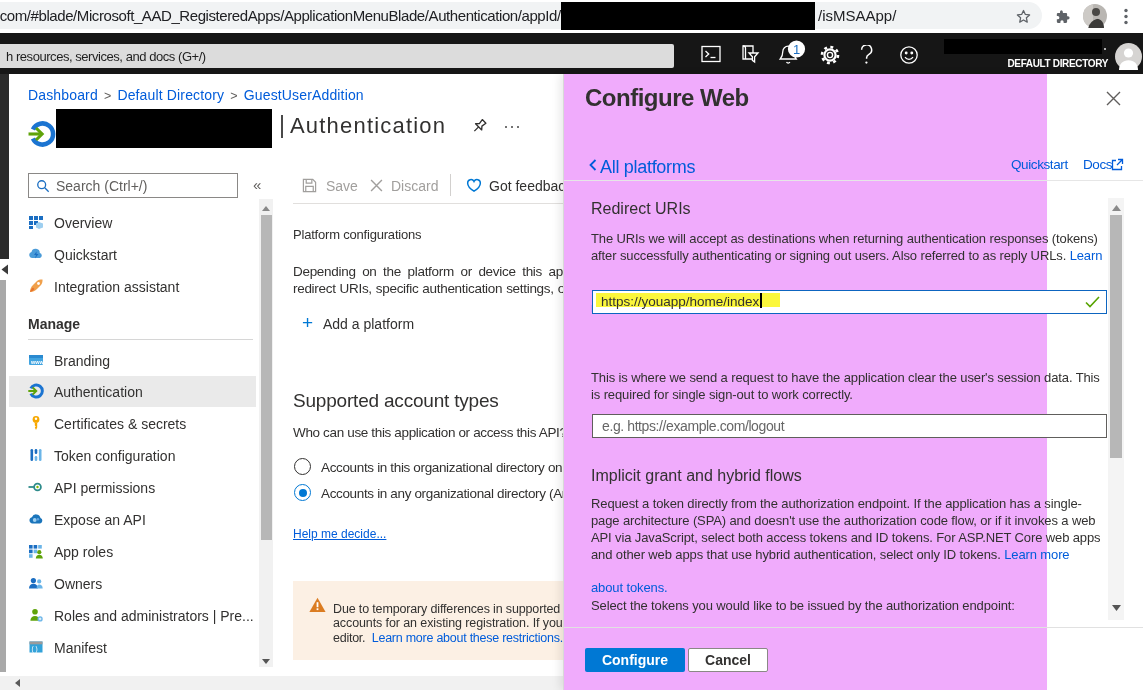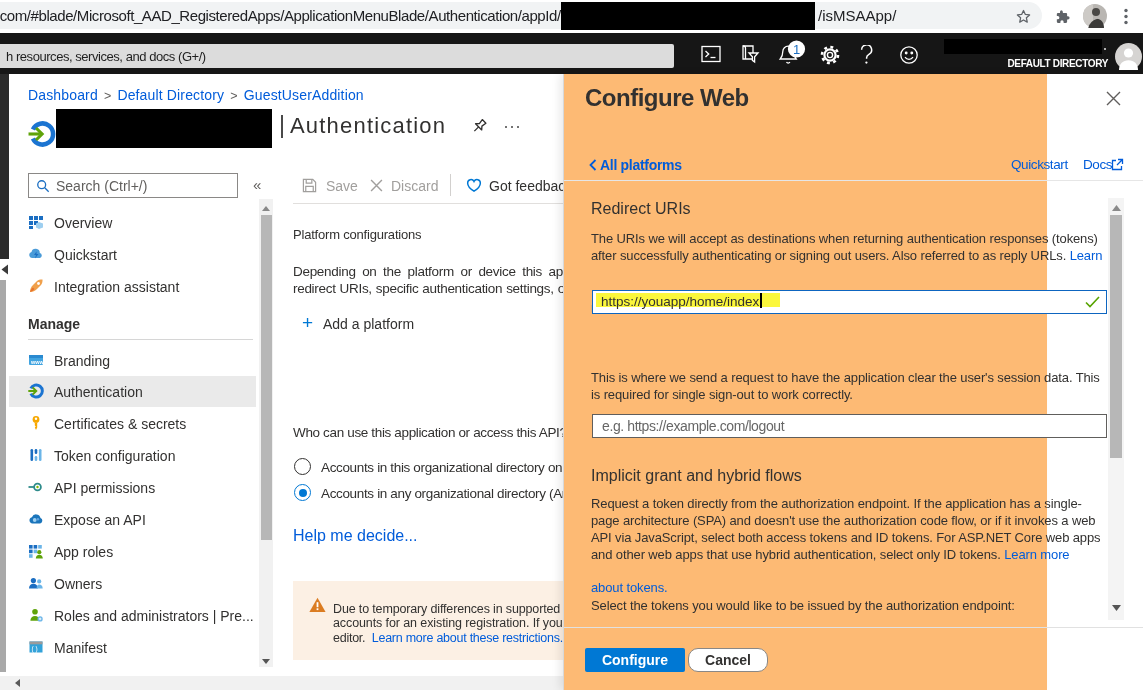--- a/index.html
+++ b/index.html
@@ -284,48 +284,49 @@
       </svg>
   <div class="abs nw" style="left:211px;top:104px;font-size:14px;color:#323130;">Got feedback?</div>
   <div class="abs" style="left:15px;top:129px;width:270px;height:1px;background:#e1dfdd;"></div>
 
   <div class="abs nw" style="left:15px;top:153px;font-size:13px;letter-spacing:-0.2px;color:#323130;font-weight:400;">Platform configurations</div>
   <div class="abs nw" style="left:15px;top:190px;font-size:13.5px;color:#323130;letter-spacing:-0.3px;word-spacing:3.1px;">Depending on the platform or device this application is targeting, additional</div>
   <div class="abs nw" style="left:15px;top:207px;font-size:13.5px;color:#323130;letter-spacing:-0.3px;word-spacing:0.5px;">redirect URIs, specific authentication settings, or fields specific to the platform.</div>
   <div class="abs nw" style="left:24px;top:238px;font-size:19px;color:#0078d4;font-weight:400;">+</div>
   <div class="abs nw" style="left:45px;top:242px;font-size:14px;color:#323130;">Add a platform</div>
 
+  <div class="abs nw" style="left:15px;top:316px;font-size:19px;letter-spacing:-0.2px;color:#323130;font-weight:400;">Supported account types</div>
   <div class="abs nw" style="left:15px;top:351px;font-size:13.5px;letter-spacing:-0.35px;color:#323130;">Who can use this application or access this API?</div>
   <div class="abs" style="left:16px;top:384px;width:17px;height:17px;border:1.6px solid #323130;border-radius:50%;background:#fff;"></div>
   <div class="abs nw" style="left:43px;top:386px;font-size:13.5px;letter-spacing:-0.35px;color:#323130;">Accounts in this organizational directory only (Default Directory only - Single tenant)</div>
   <div class="abs" style="left:16px;top:410px;width:17px;height:17px;border:1.6px solid #0078d4;border-radius:50%;background:#fff;"></div>
   <div class="abs" style="left:20.5px;top:414.5px;width:8px;height:8px;border-radius:50%;background:#0078d4;"></div>
   <div class="abs nw" style="left:43px;top:412px;font-size:13.5px;letter-spacing:-0.35px;color:#323130;">Accounts in any organizational directory (Any Azure AD directory - Multitenant)</div>
-  <div class="abs nw" style="left:15px;top:453px;font-size:16px;color:#015cda;">Help me decide...</div>
+  <div class="abs nw" style="left:15px;top:453px;font-size:12px;color:#015cda;text-decoration:underline;">Help me decide...</div>
 
   <div class="abs" style="left:15px;top:507px;width:548px;height:79px;background:#fcf0e4;"></div>
   <svg class="abs" style="left:31px;top:523px;" width="17" height="16" viewBox="0 0 17 16">
         <path d="M8.5 0.8L16.6 15H0.4z" fill="#db7c21"></path>
         <rect x="7.6" y="5.2" width="1.8" height="5" fill="#fff"></rect>
         <rect x="7.6" y="11.3" width="1.8" height="1.8" fill="#fff"></rect>
       </svg>
   <div class="abs nw" style="left:55px;top:527.5px;font-size:12.5px;letter-spacing:-0.15px;color:#323130;">Due to temporary differences in supported account types, we are preventing</div>
   <div class="abs nw" style="left:55px;top:542px;font-size:12.5px;letter-spacing:-0.1px;color:#323130;">accounts for an existing registration. If you need to change this setting, use</div>
   <div class="abs nw" style="left:55px;top:556.5px;font-size:12.5px;letter-spacing:-0.25px;color:#323130;">editor.&nbsp; <span class="link">Learn more about these restrictions.</span></div>
 </div>
 
-<div class="abs" style="left:563px;top:74px;width:484px;height:616px;background:#fdba74;border-left:1px solid #d8d8d8;box-shadow:-4px 0 8px rgba(0,0,0,0.08);">
+<div class="abs" style="left:563px;top:74px;width:484px;height:616px;background:#f0abfc;border-left:1px solid #d8d8d8;box-shadow:-4px 0 8px rgba(0,0,0,0.08);">
   <div class="abs nw" style="left:21px;top:10px;font-size:24px;letter-spacing:-0.5px;font-weight:600;color:#323130;">Configure Web</div>
   <svg class="abs" style="left:542px;top:17px;" width="15" height="15" viewBox="0 0 15 15" stroke="#605e5c" stroke-width="1.4">
         <path d="M1 1l13 13M14 1L1 14"></path>
       </svg>
   <svg class="abs" style="left:25px;top:85px;" width="8" height="12" viewBox="0 0 8 12" fill="none" stroke="#015cda" stroke-width="1.8">
         <path d="M6.5 1L1.5 6l5 5"></path>
       </svg>
-  <div class="abs nw" style="left:36px;top:83px;font-size:14px;letter-spacing:-0.3px;color:#015cda;font-weight:bold;">All platforms</div>
+  <div class="abs nw" style="left:36px;top:83px;font-size:18px;letter-spacing:-0.3px;color:#015cda;">All platforms</div>
   <div class="abs nw" style="left:447px;top:83px;font-size:13.5px;letter-spacing:-0.4px;color:#015cda;">Quickstart</div>
   <div class="abs nw" style="left:519px;top:83px;font-size:13.5px;letter-spacing:-0.4px;color:#015cda;">Docs</div>
   <svg class="abs" style="left:547px;top:84px;" width="13" height="13" viewBox="0 0 13 13" fill="none" stroke="#015cda" stroke-width="1.3">
         <path d="M5 2.5H1.5v9h9V8"></path>
         <path d="M7 1.5h4.5V6M11 2L6 7"></path>
       </svg>
   <div class="abs" style="left:0;top:106px;width:580px;height:1px;background:#e6e6e6;"></div>
 
   <div class="abs nw" style="left:27px;top:126px;font-size:16px;color:#323130;">Redirect URIs</div>
   <div class="abs nw pp" style="left:27px;top:157px;">The URIs we will accept as destinations when returning authentication responses (tokens)</div>
@@ -357,16 +358,16 @@
   <svg class="abs" style="left:548px;top:130px;" width="9" height="8" viewBox="0 0 9 8">
         <path d="M0 7l4.5-6L9 7z" fill="#8a8a8a"></path>
       </svg>
   <div class="abs" style="left:546px;top:141px;width:12px;height:243px;background:#b7b7b7;"></div>
   <svg class="abs" style="left:548px;top:530px;" width="9" height="8" viewBox="0 0 9 8">
         <path d="M0 1l4.5 6L9 1z" fill="#555"></path>
       </svg>
 
   <div class="abs" style="left:0;top:553px;width:580px;height:1px;background:#e1e1e1;"></div>
   <div class="abs" style="left:21px;top:574px;width:100px;height:24px;background:#0078d4;border-radius:2px;text-align:center;font-size:14px;font-weight:600;color:#fff;line-height:24px;">Configure</div>
-  <div class="abs" style="left:124px;top:574px;width:80px;height:24px;background:#fff;border:1px solid #8a8886;border-radius:10px;text-align:center;font-size:14px;font-weight:600;color:#323130;line-height:22px;">Cancel</div>
+  <div class="abs" style="left:124px;top:574px;width:80px;height:24px;background:#fff;border:1px solid #8a8886;border-radius:2px;text-align:center;font-size:14px;font-weight:600;color:#323130;line-height:22px;">Cancel</div>
 </div>
 
 </div>
 
 </body></html>

